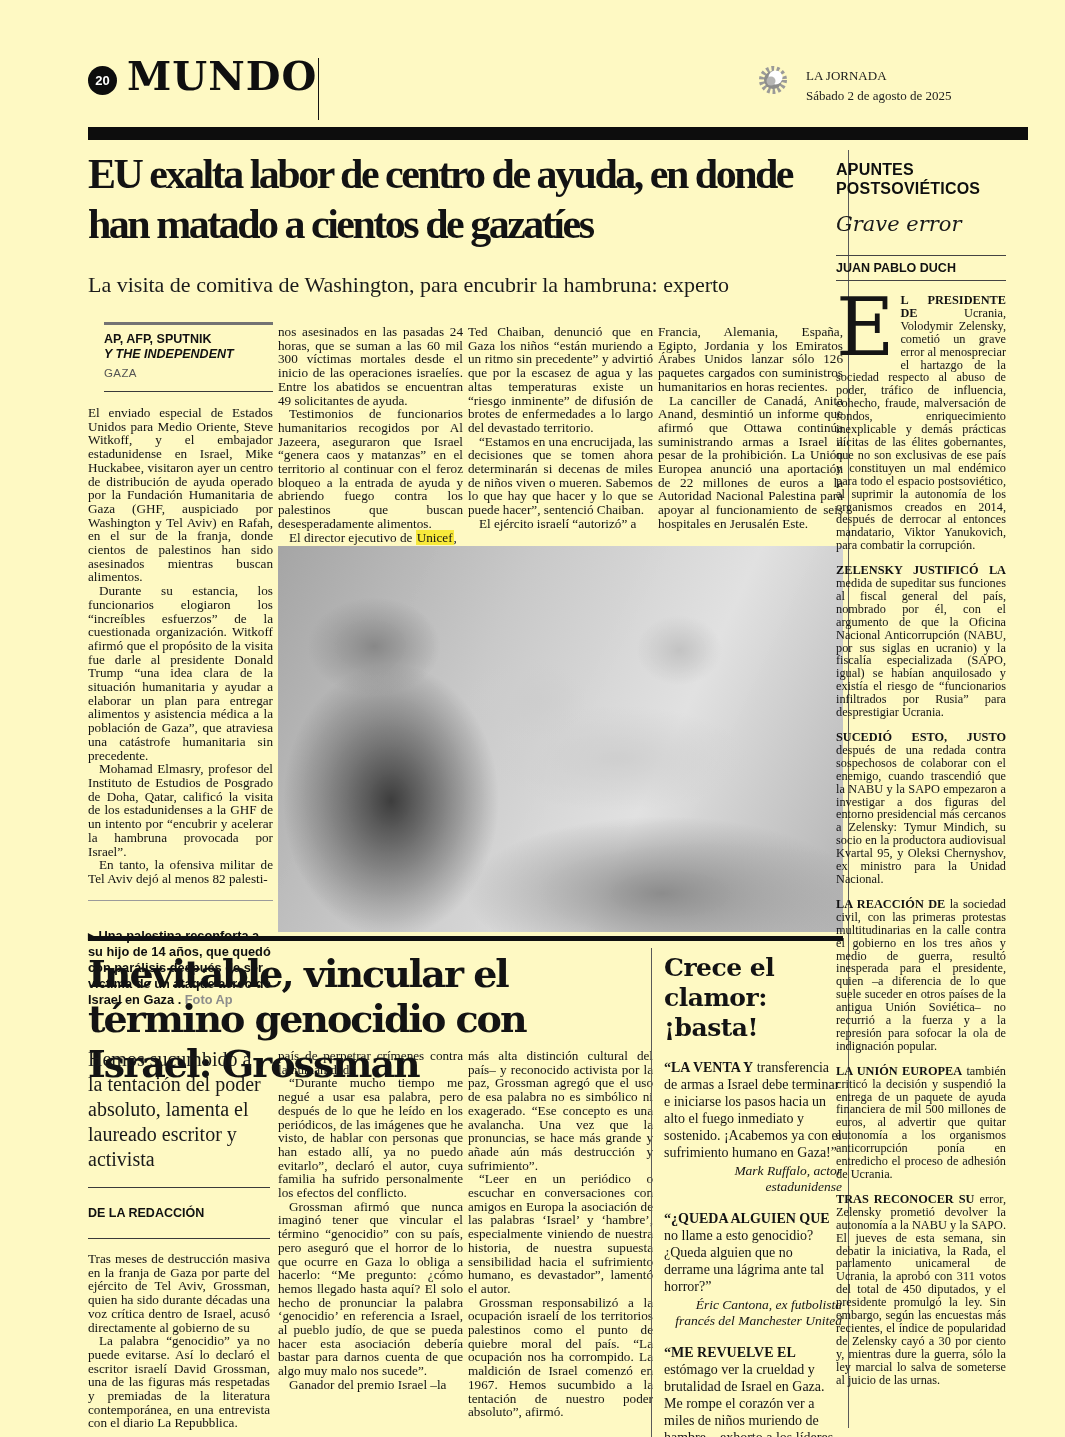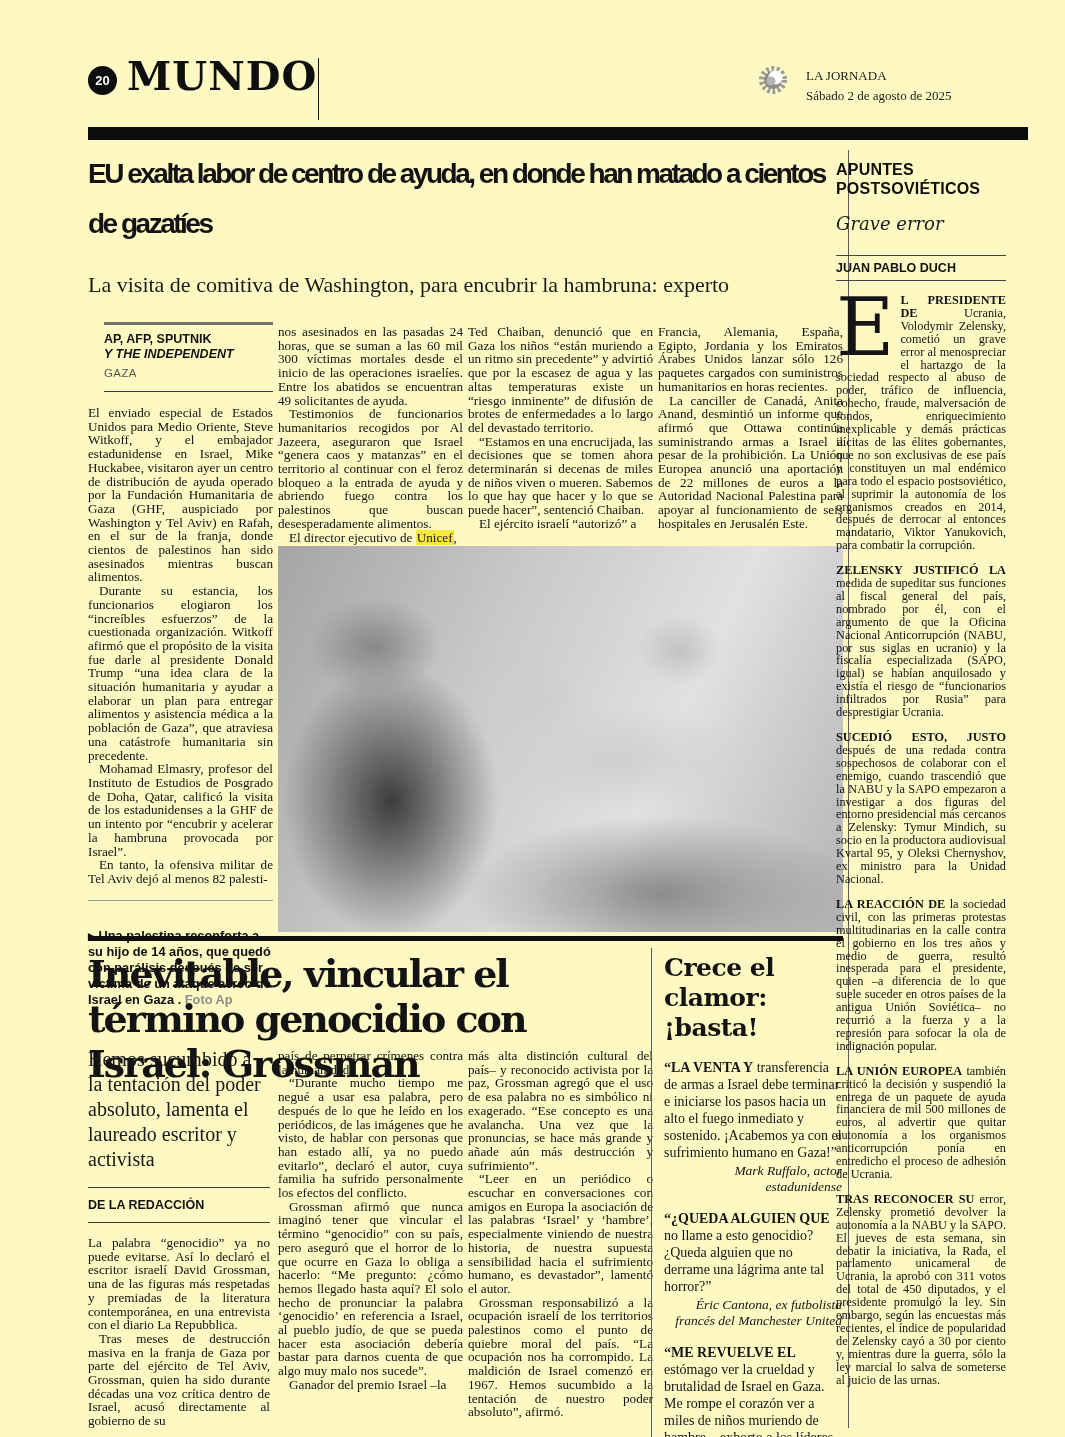--- a/index.html
+++ b/index.html
@@ -11,22 +11,22 @@
   #pg-circle{left:88px;top:66px;width:29px;height:29px;border-radius:50%;background:#0d0d0d;
              color:#fff;font:bold 13px/29px "Liberation Sans",sans-serif;text-align:center;}
   #section-title{left:127px;top:54px;font-family:"DejaVu Serif",serif;font-weight:bold;
                  font-size:40px;line-height:44px;color:#0f0f0f;letter-spacing:1px;}
   #header-vrule{left:318px;top:58px;width:1px;height:62px;background:#151515;}
   #brand-logo{left:755px;top:62px;width:36px;height:36px;}
   #brand-text{left:806px;top:66px;font-size:13px;line-height:20px;color:#1c1c1c;}
   #header-bar{left:88px;top:127px;width:940px;height:13px;background:#0d0d0d;}
 
   
-  #a1-headline{left:88px;top:149px;width:762px;font-family:Liberation Sans, sans-serif;font-weight:bold;
-               font-size:28px;line-height:50px;letter-spacing:-2.5px;color:#131313;}
+  #a1-headline{left:88px;top:149px;width:762px;font-family:Liberation Serif, serif;font-weight:bold;
+               font-size:42px;line-height:50px;letter-spacing:-2.5px;color:#131313;}
   #a1-subhead{left:88px;top:272px;width:745px;font-size:22px;line-height:26px;color:#1b1b1b;}
 
   .col{width:185px;}
   #a1-col1{left:88px;top:322px;}
   #a1-col2{left:278px;top:325px;}
   #a1-col3{left:468px;top:325px;}
   #a1-col4{left:658px;top:325px;}
 
   .byline-box{border-top:3px solid #737373;border-bottom:1px solid #3a3a3a;
               padding:7px 0 12px;margin-bottom:14px;margin-left:16px;}
@@ -62,39 +62,39 @@
   #section-bar{left:88px;top:936px;width:755px;height:5px;background:#101010;}
 
   
   #a2-headline{left:88px;top:951px;width:562px;font-family:"DejaVu Serif",serif;font-weight:bold;
                font-size:38px;line-height:45px;letter-spacing:-2px;color:#131313;}
   #a2-col1{left:88px;top:1047px;width:182px;}
   #a2-col2{left:278px;top:1049px;}
   #a2-col3{left:468px;top:1049px;}
   .standfirst{font-size:20px;line-height:25px;color:#191919;margin:0;}
   .a2-byline-box{margin-top:15px;border-top:1px solid #3a3a3a;border-bottom:1px solid #3a3a3a;
-                 padding:10px 0;margin-bottom:13px;
+                 padding:18px 0;margin-bottom:13px;
                  font-family:"Liberation Sans",sans-serif;font-weight:bold;font-size:12.5px;color:#111;}
 
   
   #quotes-vrule{left:651px;top:948px;width:1px;height:489px;background:#5a5a5a;}
   #quotes{left:664px;top:953px;width:178px;}
   .q-title{font-family:"DejaVu Serif",serif;font-size:25px;line-height:30px;font-weight:bold;
            letter-spacing:-.5px;color:#131313;margin:0 0 16px;}
   .q-text{margin:0;font-size:14px;line-height:17px;color:#141414;}
   .q-lead{font-weight:bold;}
   .q-attr{margin:2px 0 15px;font-style:italic;font-size:13.5px;line-height:16px;text-align:right;color:#141414;}
 
   
   #op-vrule{left:848px;top:150px;width:1px;height:1278px;background:#5a5a5a;}
   #opinion{left:836px;top:160px;width:170px;}
   .op-kicker{font-family:"Liberation Sans",sans-serif;font-weight:bold;
              font-size:16px;line-height:19px;color:#0f0f0f;letter-spacing:.2px;margin:0;}
   .op-title{font-family:"DejaVu Serif",serif;font-style:italic;font-weight:normal;
-            font-size:18px;line-height:32px;color:#1a1a1a;margin:10px 0 0;}
+            font-size:21px;line-height:32px;color:#1a1a1a;margin:10px 0 0;}
   .op-byline-box{margin-top:15px;border-top:1px solid #444;border-bottom:1px solid #444;
                  padding:5px 0;font-family:"Liberation Sans",sans-serif;font-weight:bold;
                  font-size:12.5px;color:#111;}
   .op-body{margin-top:13px;}
   .op-p{margin:0 0 12px;font-size:12.3px;line-height:12.9px;text-align:justify;color:#131313;}
   .op-lead{font-weight:bold;}
   .dropcap{float:left;font-family:"DejaVu Serif",serif;font-size:80px;line-height:62px;
            padding:3px 6px 0 0;color:#151515;}
 </style>
 </head>
@@ -160,22 +160,22 @@
 
   <div class="abs" id="photo"></div>
 
   <div class="abs" id="section-bar"></div>
 
   <h1 class="abs" id="a2-headline" style="margin:0">Inevitable, vincular el término genocidio con Israel: Grossman</h1>
 
   <div class="abs" id="a2-col1">
     <p class="standfirst">Hemos sucumbido a la tentación del poder absoluto, lamenta el laureado escritor y activista</p>
     <div class="a2-byline-box">DE LA REDACCIÓN</div>
+    <p class="bp">Tras meses de destrucción masiva en la franja de Gaza por parte del ejército de Tel Aviv, Grossman, quien ha sido durante décadas una voz crítica dentro de Israel, acusó directamente al gobierno de su</p>
     <p class="bp">La palabra “genocidio” ya no puede evitarse. Así lo declaró el escritor israelí David Grossman, una de las figuras más respetadas y premiadas de la literatura contemporánea, en una entrevista con el diario La Repubblica.</p>
-    <p class="bp">Tras meses de destrucción masiva en la franja de Gaza por parte del ejército de Tel Aviv, Grossman, quien ha sido durante décadas una voz crítica dentro de Israel, acusó directamente al gobierno de su</p>
   </div>
 
   <div class="abs col" id="a2-col2">
     <p class="bp">país de perpetrar crímenes contra la humanidad.</p>
     <p class="bp">“Durante mucho tiempo me negué a usar esa palabra, pero después de lo que he leído en los periódicos, de las imágenes que he visto, de hablar con personas que han estado allí, ya no puedo evitarlo”, declaró el autor, cuya familia ha sufrido personalmente los efectos del conflicto.</p>
     <p class="bp">Grossman afirmó que nunca imaginó tener que vincular el término “genocidio” con su país, pero aseguró que el horror de lo que ocurre en Gaza lo obliga a hacerlo: “Me pregunto: ¿cómo hemos llegado hasta aquí? El solo hecho de pronunciar la palabra ‘genocidio’ en referencia a Israel, al pueblo judío, de que se pueda hacer esta asociación debería bastar para darnos cuenta de que algo muy malo nos sucede”.</p>
     <p class="bp">Ganador del premio Israel –la</p>
   </div>
 
   <div class="abs col" id="a2-col3">

